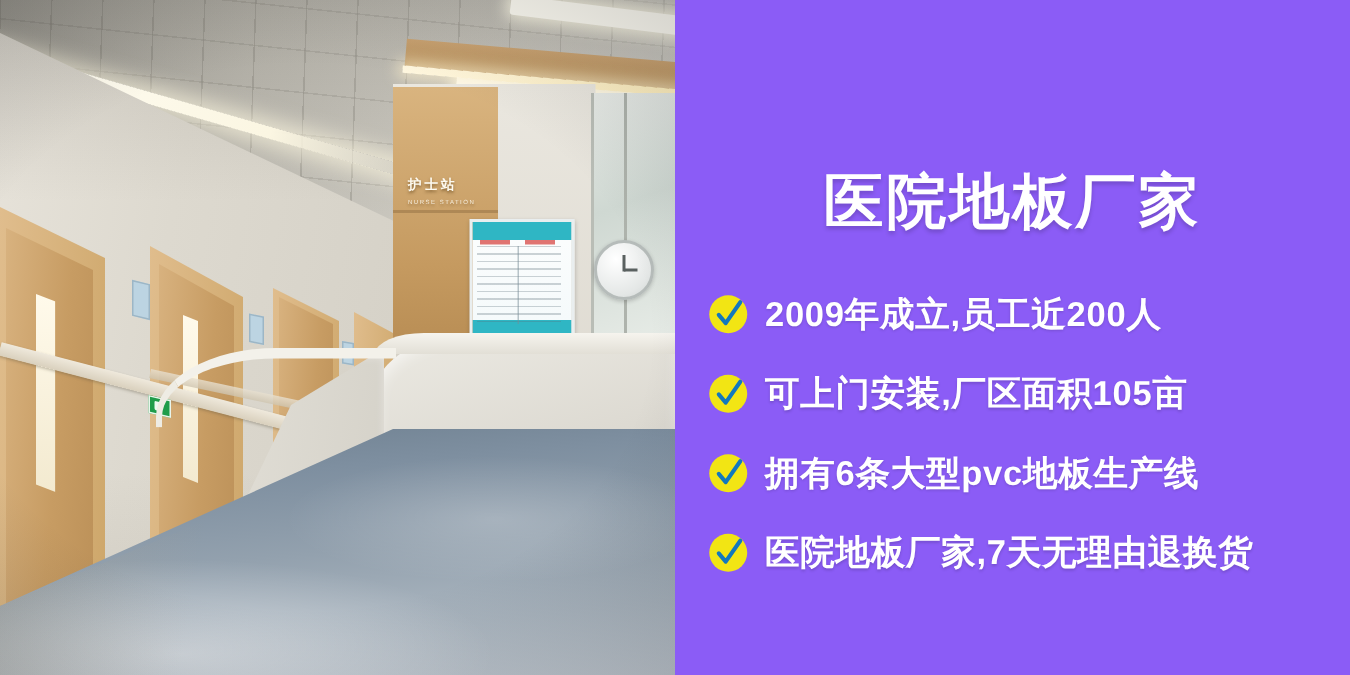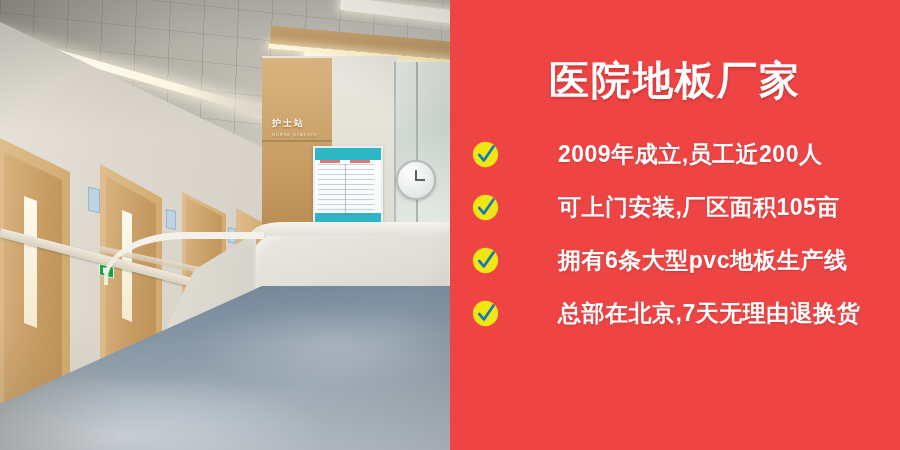--- a/index.html
+++ b/index.html
@@ -232,43 +232,42 @@
   .photo-vignette{
     position:absolute;inset:0;
     background:radial-gradient(ellipse 420px 330px at 45% 50%, rgba(0,0,0,0) 55%, rgba(20,22,26,.22) 100%);
     pointer-events:none;
   }
 
   
   #panel{
     position:relative;
     width:450px;height:450px;
-    background:#ef4444;
-    display:flex;flex-direction:column;
+    background:#8b5cf6;
+    display:flex;flex-direction:column;justify-content:center;
   }
   #panel-title{
     color:#ffffff;
     font-size:40px;
     font-weight:bold;
     letter-spacing:2px;
     text-align:center;
     margin:58px 0 0 0;
     line-height:1.1;
     text-shadow:0 2px 3px rgba(0,0,0,.18);
   }
   #feature-list{
     list-style:none;
     margin:26px 0 0 0;
     padding:0 10px 0 22px;
     display:flex;flex-direction:column;
   }
   .feature-item{
     display:flex;align-items:center;
     height:53px;
-    gap:48px;
   }
   .check-icon{
     flex:0 0 auto;
     width:27px;height:27px;
     margin-right:11px;
     display:block;
   }
   .feature-text{
     color:#ffffff;
     font-size:23px;
@@ -385,18 +384,18 @@
           <path d="M8.5 16.5 L14 23 L25.5 6.5" fill="none" stroke="#1279bd" stroke-width="3.2" stroke-linecap="round" stroke-linejoin="round"></path>
         </svg>
         <span class="feature-text">拥有6条大型pvc地板生产线</span>
       </li>
 
       <li class="feature-item">
         <svg class="check-icon" viewBox="0 0 32 32">
           <circle cx="16" cy="16" r="15" fill="#f2e514"></circle>
           <path d="M8.5 16.5 L14 23 L25.5 6.5" fill="none" stroke="#1279bd" stroke-width="3.2" stroke-linecap="round" stroke-linejoin="round"></path>
         </svg>
-        <span class="feature-text">总部在北京,7天无理由退换货</span>
+        <span class="feature-text">医院地板厂家,7天无理由退换货</span>
       </li>
 
     </ul>
   </div>
 </div>
 
 </body></html>

